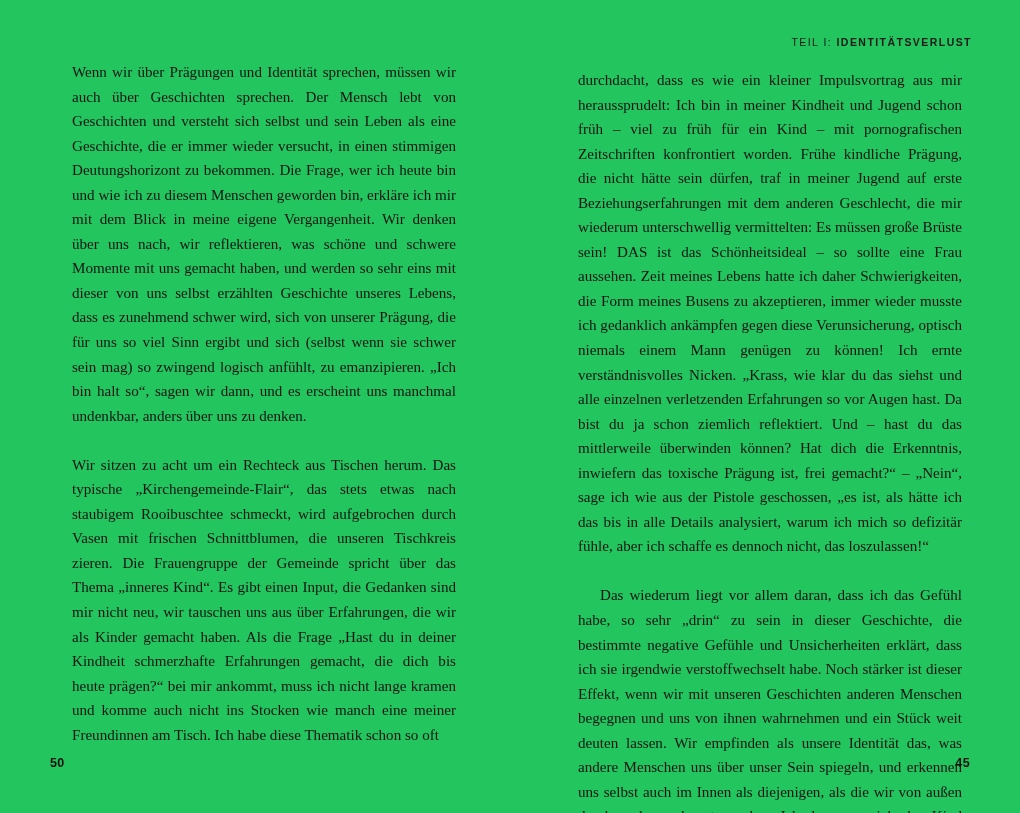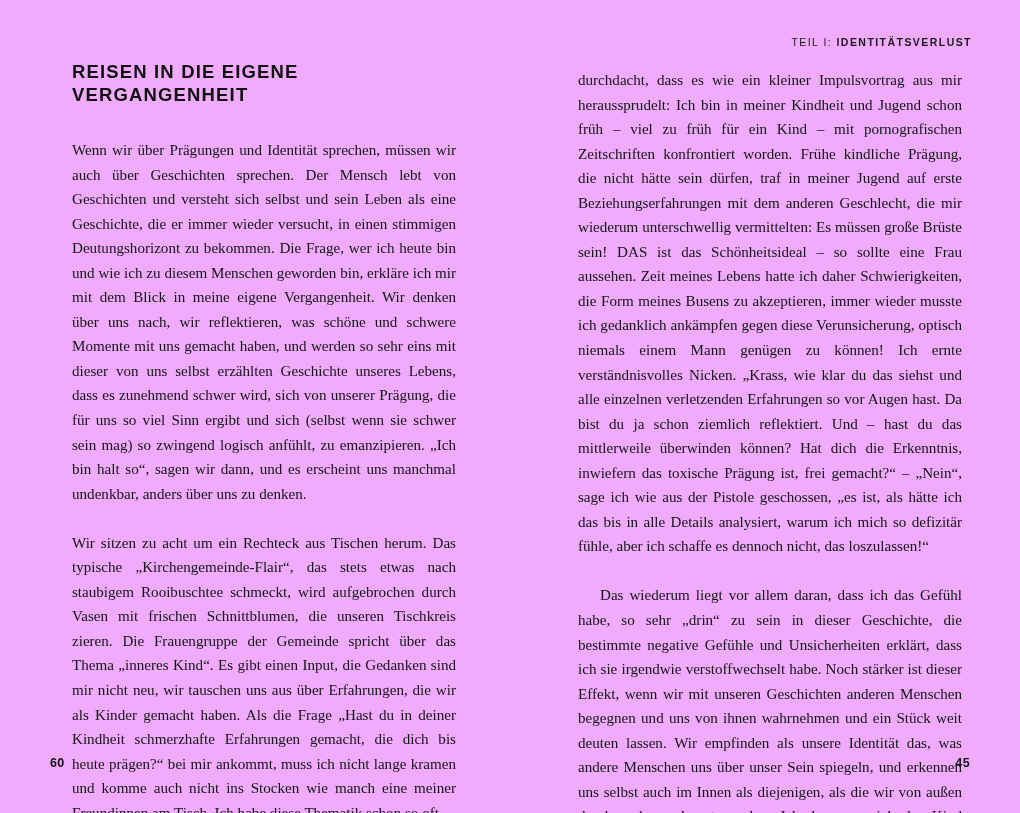--- a/index.html
+++ b/index.html
@@ -13,21 +13,21 @@
     position: relative;
     overflow: hidden;
     font-family: "Liberation Serif", serif;
     color: #111111;
     -webkit-font-smoothing: antialiased;
   }
 
   .page {
     position: absolute;
     inset: 0;
-    background: #f0abfc;
+    background: #22c55e;
   }
 
   
   .running-head {
     position: absolute;
     top: 36px;
     right: 48px;
     font-family: "Liberation Sans", sans-serif;
     font-size: 10.5px;
     letter-spacing: 1.45px;
@@ -115,30 +115,29 @@
 <div class="page">
 
   <div class="running-head">
     <span class="part-label">TEIL I:</span>
     <span class="part-title">IDENTITÄTSVERLUST</span>
   </div>
 
   <div class="columns">
 
     <div class="col col-left">
-      <h1 class="chapter-title">REISEN IN DIE EIGENE VERGANGENHEIT</h1>
       <p class="body">Wenn wir über Prägungen und Identität sprechen, müssen wir auch über Geschichten sprechen. Der Mensch lebt von Geschichten und versteht sich selbst und sein Leben als eine Geschichte, die er immer wieder versucht, in einen stimmigen Deutungshorizont zu bekommen. Die Frage, wer ich heute bin und wie ich zu diesem Menschen geworden bin, erkläre ich mir mit dem Blick in meine eigene Vergangenheit. Wir denken über uns nach, wir reflektieren, was schöne und schwere Momente mit uns gemacht haben, und werden so sehr eins mit dieser von uns selbst erzählten Geschichte unseres Lebens, dass es zunehmend schwer wird, sich von unserer Prägung, die für uns so viel Sinn ergibt und sich (selbst wenn sie schwer sein mag) so zwingend logisch anfühlt, zu emanzipieren. „Ich bin halt so“, sagen wir dann, und es erscheint uns manchmal undenkbar, anders über uns zu denken.</p>
       <p class="body">Wir sitzen zu acht um ein Rechteck aus Tischen herum. Das typische „Kirchengemeinde-Flair“, das stets etwas nach staubigem Rooibuschtee schmeckt, wird aufgebrochen durch Vasen mit frischen Schnittblumen, die unseren Tischkreis zieren. Die Frauengruppe der Gemeinde spricht über das Thema „inneres Kind“. Es gibt einen Input, die Gedanken sind mir nicht neu, wir tauschen uns aus über Erfahrungen, die wir als Kinder gemacht haben. Als die Frage „Hast du in deiner Kindheit schmerzhafte Erfahrungen gemacht, die dich bis heute prägen?“ bei mir ankommt, muss ich nicht lange kramen und komme auch nicht ins Stocken wie manch eine meiner Freundinnen am Tisch. Ich habe diese Thematik schon so oft</p>
     </div>
 
     <div class="col col-right">
       <div class="stack">
         <p class="body first">durchdacht, dass es wie ein kleiner Impulsvortrag aus mir heraussprudelt: Ich bin in meiner Kindheit und Jugend schon früh – viel zu früh für ein Kind – mit pornografischen Zeitschriften konfrontiert worden. Frühe kindliche Prägung, die nicht hätte sein dürfen, traf in meiner Jugend auf erste Beziehungserfahrungen mit dem anderen Geschlecht, die mir wiederum unterschwellig vermittelten: Es müssen große Brüste sein! DAS ist das Schönheitsideal – so sollte eine Frau aussehen. Zeit meines Lebens hatte ich daher Schwierigkeiten, die Form meines Busens zu akzeptieren, immer wieder musste ich gedanklich ankämpfen gegen diese Verunsicherung, optisch niemals einem Mann genügen zu können! Ich ernte verständnisvolles Nicken. „Krass, wie klar du das siehst und alle einzelnen verletzenden Erfahrungen so vor Augen hast. Da bist du ja schon ziemlich reflektiert. Und – hast du das mittlerweile überwinden können? Hat dich die Erkenntnis, inwiefern das toxische Prägung ist, frei gemacht?“ – „Nein“, sage ich wie aus der Pistole geschossen, „es ist, als hätte ich das bis in alle Details analysiert, warum ich mich so defizitär fühle, aber ich schaffe es dennoch nicht, das loszulassen!“</p>
         <p class="body indent">Das wiederum liegt vor allem daran, dass ich das Gefühl habe, so sehr „drin“ zu sein in dieser Geschichte, die bestimmte negative Gefühle und Unsicherheiten erklärt, dass ich sie irgendwie verstoffwechselt habe. Noch stärker ist dieser Effekt, wenn wir mit unseren Geschichten anderen Menschen begegnen und uns von ihnen wahrnehmen und ein Stück weit deuten lassen. Wir empfinden als unsere Identität das, was andere Menschen uns über unser Sein spiegeln, und erkennen uns selbst auch im Innen als diejenigen, als die wir von außen durch andere erkannt werden. Jahrelang war ich das Kind meiner Eltern, das nicht gerne draußen war. Ich WAR das, weil</p>
       </div>
     </div>
 
   </div>
 
-  <div class="folio folio-left">60</div>
+  <div class="folio folio-left">50</div>
   <div class="folio folio-right">45</div>
 
 </div>
 
 </body></html>

